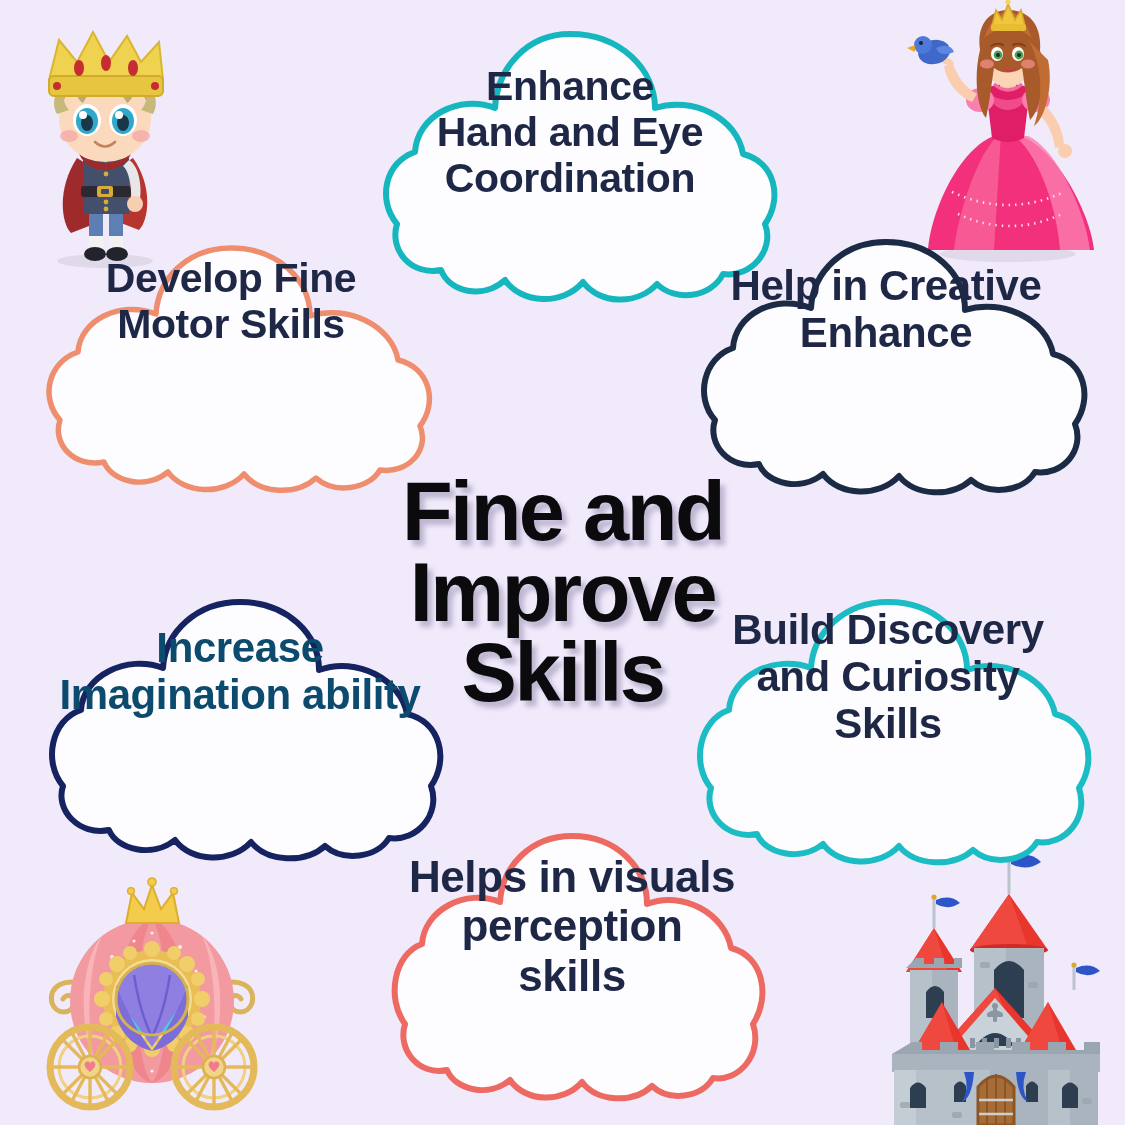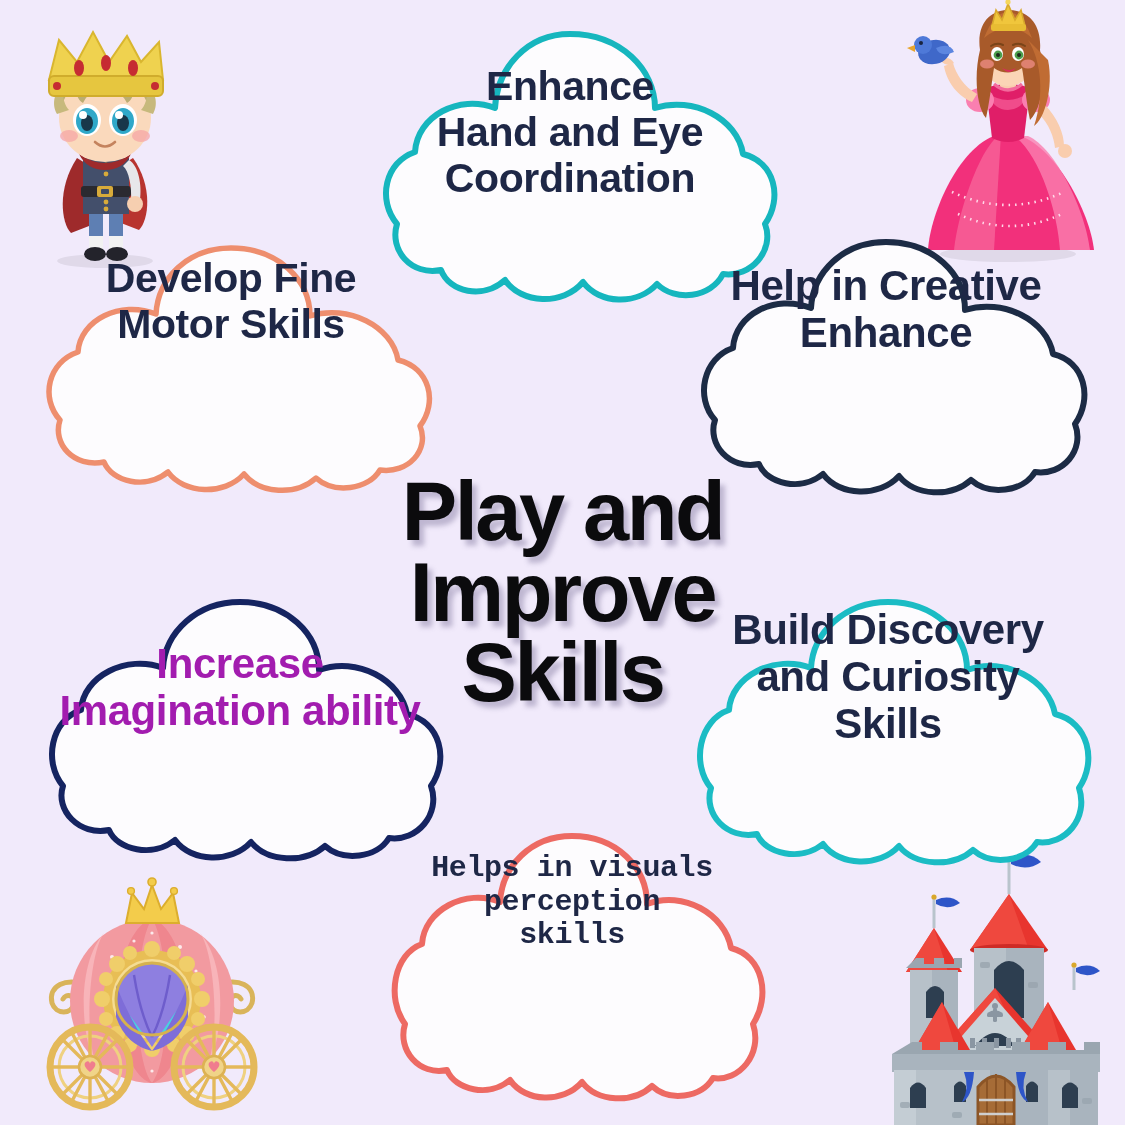--- a/index.html
+++ b/index.html
@@ -538,21 +538,21 @@
 
           <ellipse cx="46" cy="34" rx="14" ry="16" fill="#F6C84C"></ellipse>
           <rect x="40" y="48" width="12" height="7" rx="2" fill="#E8B22F"></rect>
           <g stroke="#F9E3A6" stroke-width="2.6" stroke-linecap="round">
             <line x1="34" y1="58" x2="30" y2="64"></line>
               <line x1="46" y1="60" x2="46" y2="68"></line>
             <line x1="58" y1="58" x2="62" y2="64"></line>
           </g>
         </svg>
       </div>
-      <div class="cloud-text" style="font-size: 42px; margin-top: 30px; color: #a21caf;">Increase
+      <div class="cloud-text" style="font-size: 42px; margin-top: 14px; color: #0c4a6e;">Increase
 Imagination ability</div>
     </div>
   </div>
 
   <div class="cloud" style="left:672px; top:592px; width:432px; height:272px;">
     <svg viewBox="0 0 432 272" preserveAspectRatio="none">
       <path d="M216 10
                C263 10 295 42 295 78
                C333 64 377 88 383 122
                C417 130 425 170 407 196
@@ -630,23 +630,23 @@
           </g>
           <circle cx="67" cy="32" r="4" fill="#FDF3EE" stroke="#20262C" stroke-width="2"></circle>
 
           <path d="M24 48 h36 v20 q0 16 -18 16 q-18 0 -18 -16 z" fill="#FBDFB4" stroke="#20262C" stroke-width="2.6" stroke-linejoin="round"></path>
           <path d="M24 48 h36 v8 h-36 z" fill="#F2C08B" stroke="#20262C" stroke-width="2.4"></path>
           <path d="M31 64 q5 5 10 0" stroke="#20262C" stroke-width="2.2" fill="none" stroke-linecap="round"></path>
           <path d="M45 64 q5 5 10 0" stroke="#20262C" stroke-width="2.2" fill="none" stroke-linecap="round"></path>
           <path d="M38 74 q4 3 8 0" stroke="#20262C" stroke-width="2.2" fill="none" stroke-linecap="round"></path>
         </svg>
       </div>
-      <div class="cloud-text" style="font-size: 30px; margin-top: 10px; color: rgb(30, 39, 70); font-family: Liberation Mono, monospace;">Helps in visuals
+      <div class="cloud-text" style="font-size: 44px; margin-top: 10px; color: rgb(30, 39, 70);">Helps in visuals
 perception
 skills</div>
     </div>
   </div>
 
-  <div id="title" style="color: rgb(11, 11, 13);">Play and
+  <div id="title" style="color: rgb(11, 11, 13);">Fine and
 Improve
 Skills</div>
 
 </div>
 
 </body></html>

